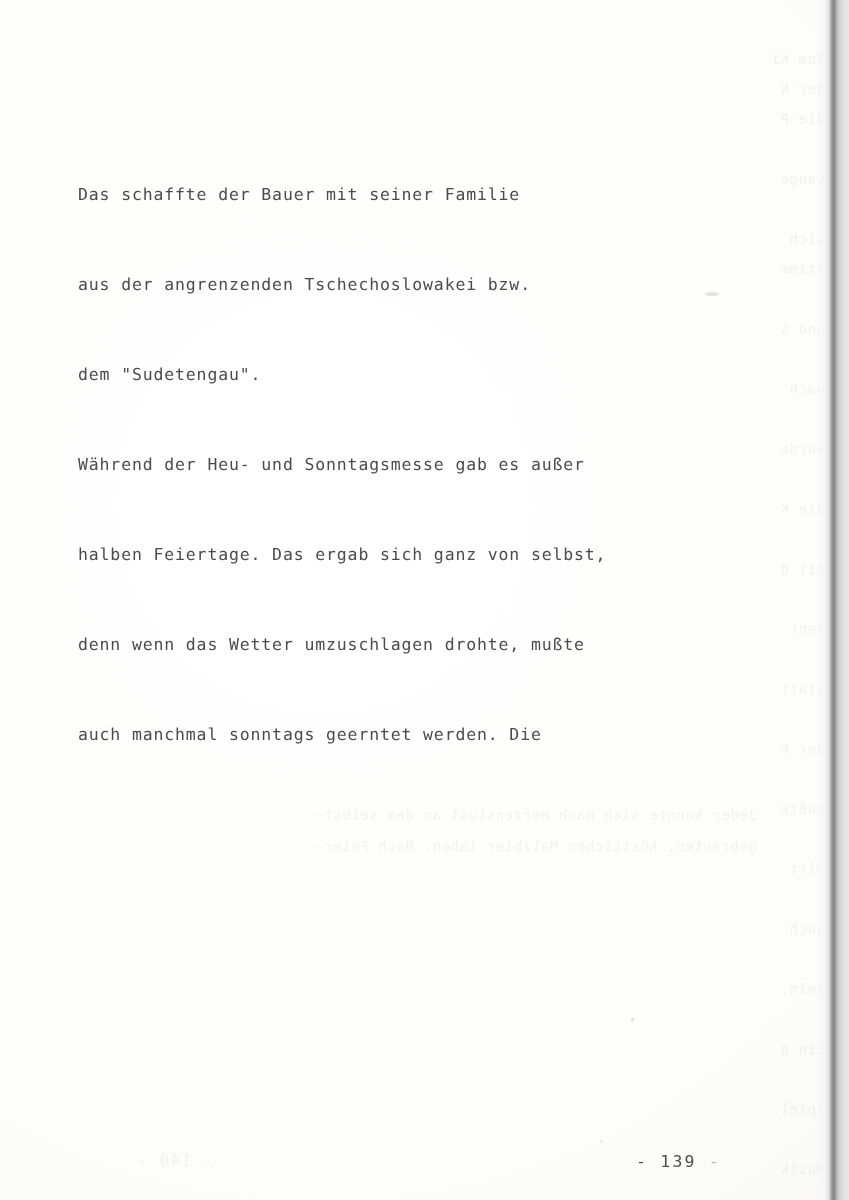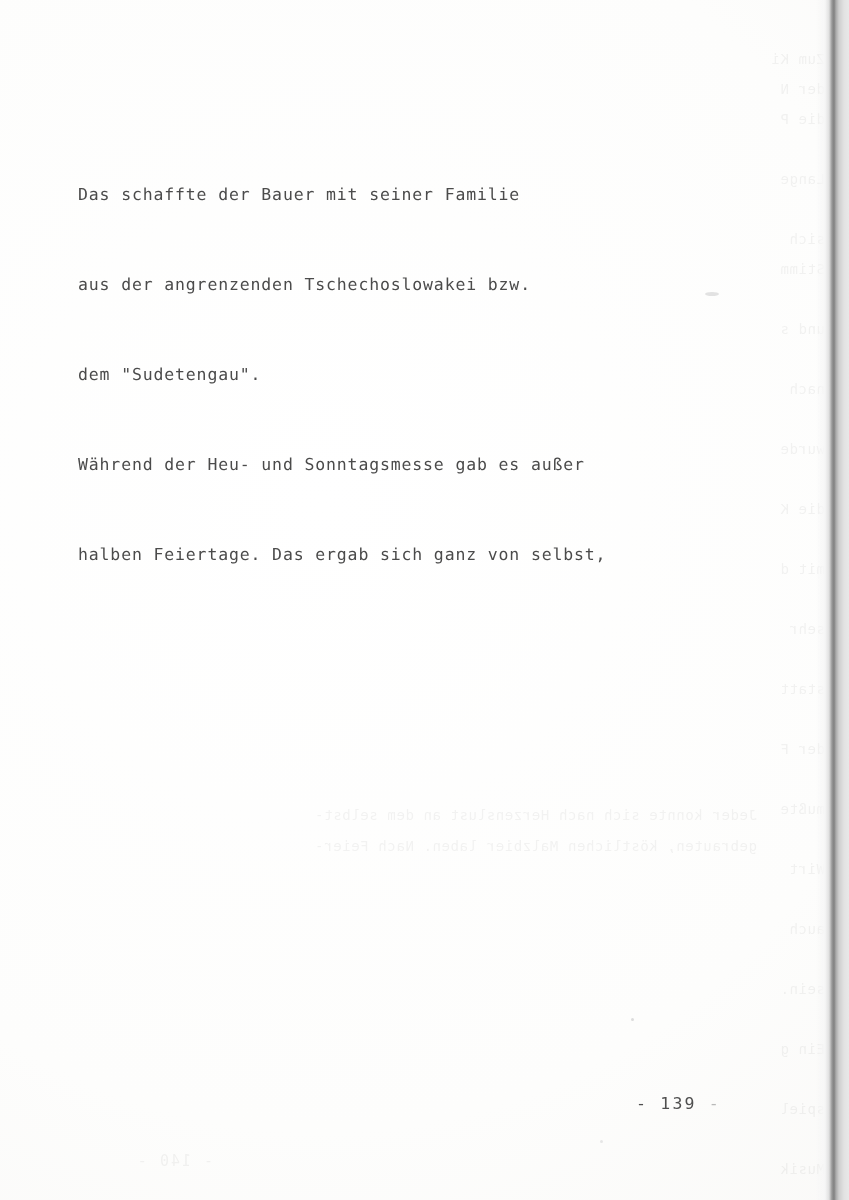--- a/index.html
+++ b/index.html
@@ -102,21 +102,21 @@
   }
 
   .line {
     display: block;
     height: 30px;
   }
 
   .page-number {
     position: absolute;
     left: 636px;
-    top: 1094px;
+    top: 1152px;
     color: #4f4f4f;
     font-size: 16.5px;
     letter-spacing: 2.2px;
     white-space: pre;
   }
   .page-number .trailing-dash {
     color: #b9b9b9;
   }
 
   
@@ -193,20 +193,22 @@
   </div>
 
   <div class="text-body">
 
     <div class="para">
       <span class="line">Das schaffte der Bauer mit seiner Familie</span>
       <span class="line">aus der angrenzenden Tschechoslowakei bzw.</span>
       <span class="line">dem "Sudetengau".</span>
       <span class="line">Während der Heu- und Sonntagsmesse gab es außer</span>
       <span class="line">halben Feiertage. Das ergab sich ganz von selbst,</span>
+      <span class="line">denn wenn das Wetter umzuschlagen drohte, mußte</span>
+      <span class="line">auch manchmal sonntags geerntet werden. Die</span>
       
       
       
     </div>
 
     
 
   </div>
 
   <div class="page-number"><span>- 139</span><span class="trailing-dash"> -</span></div>

